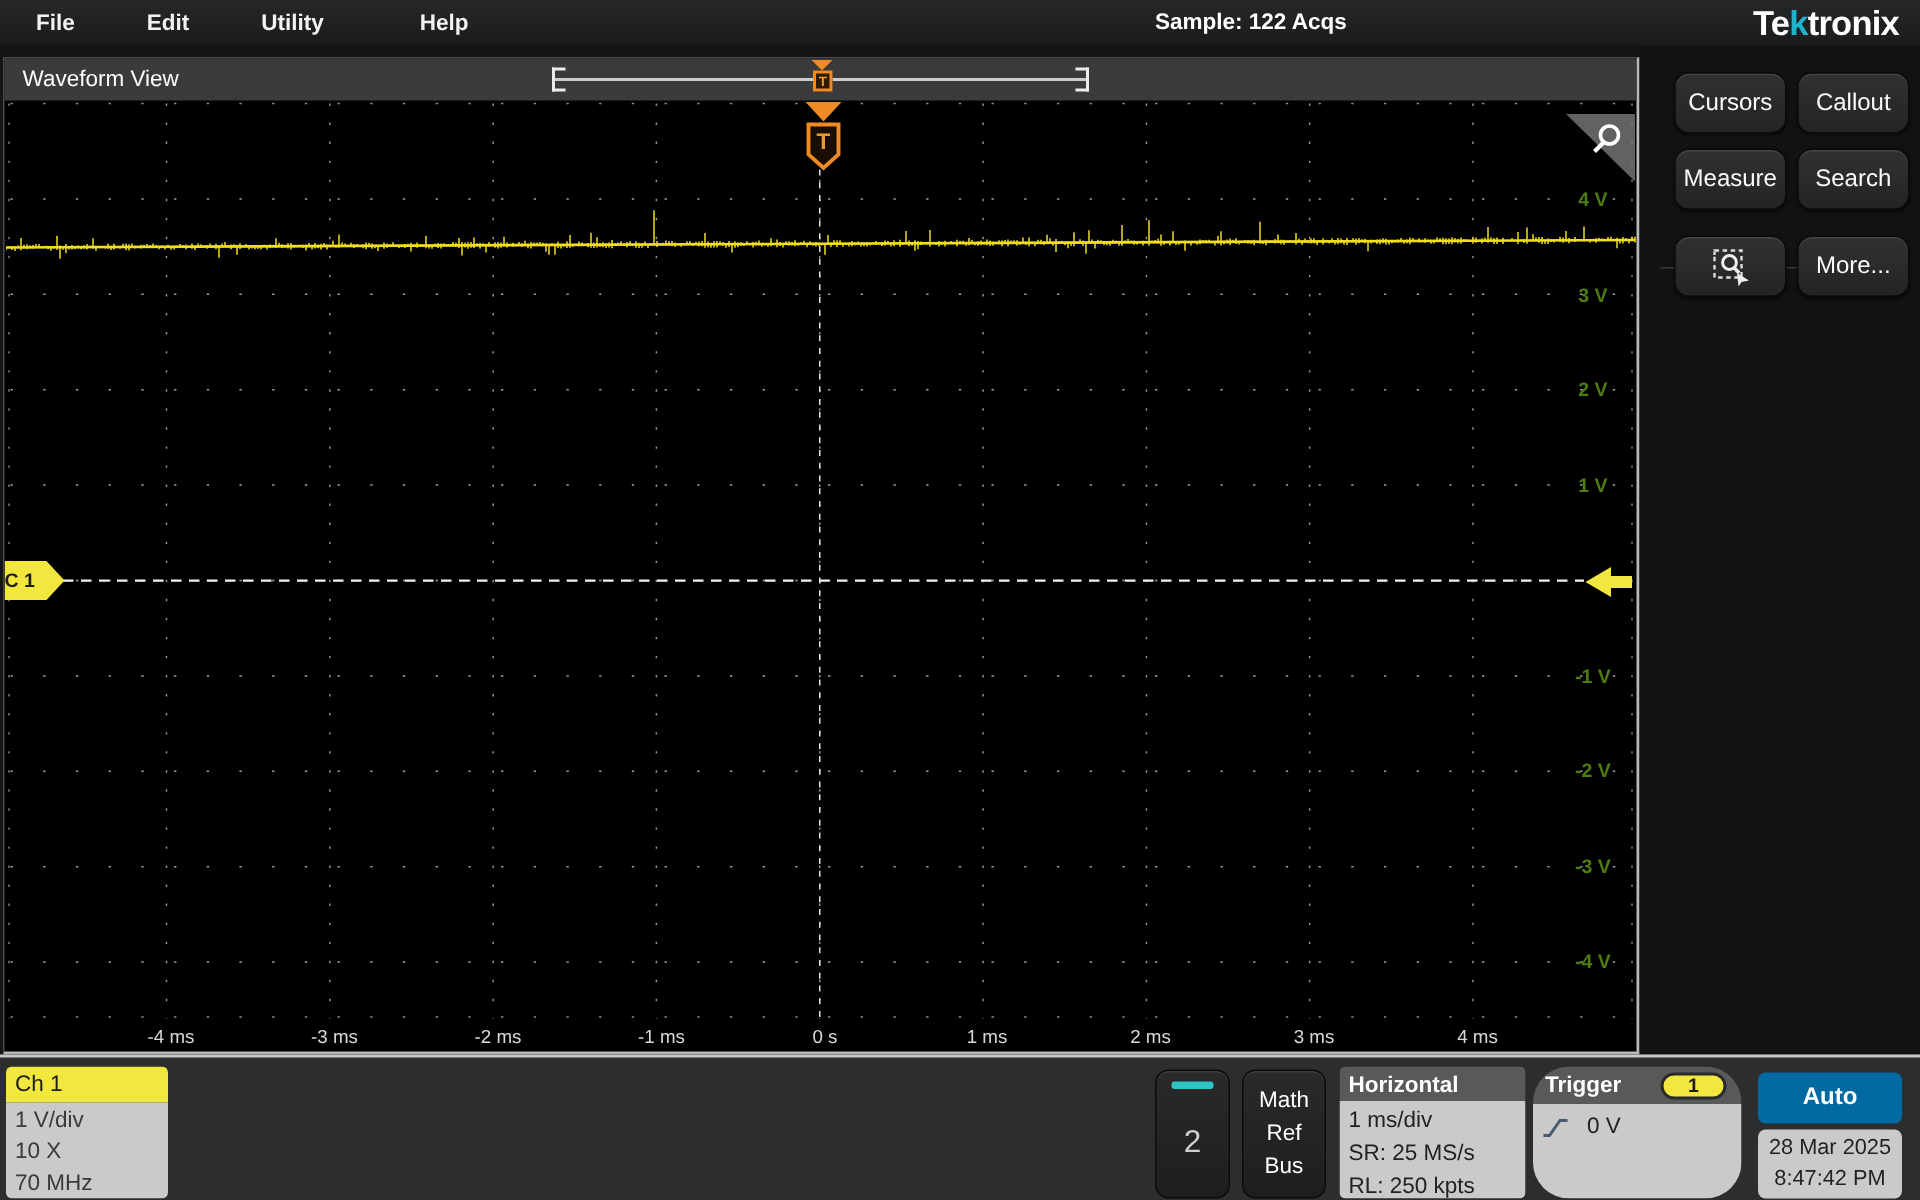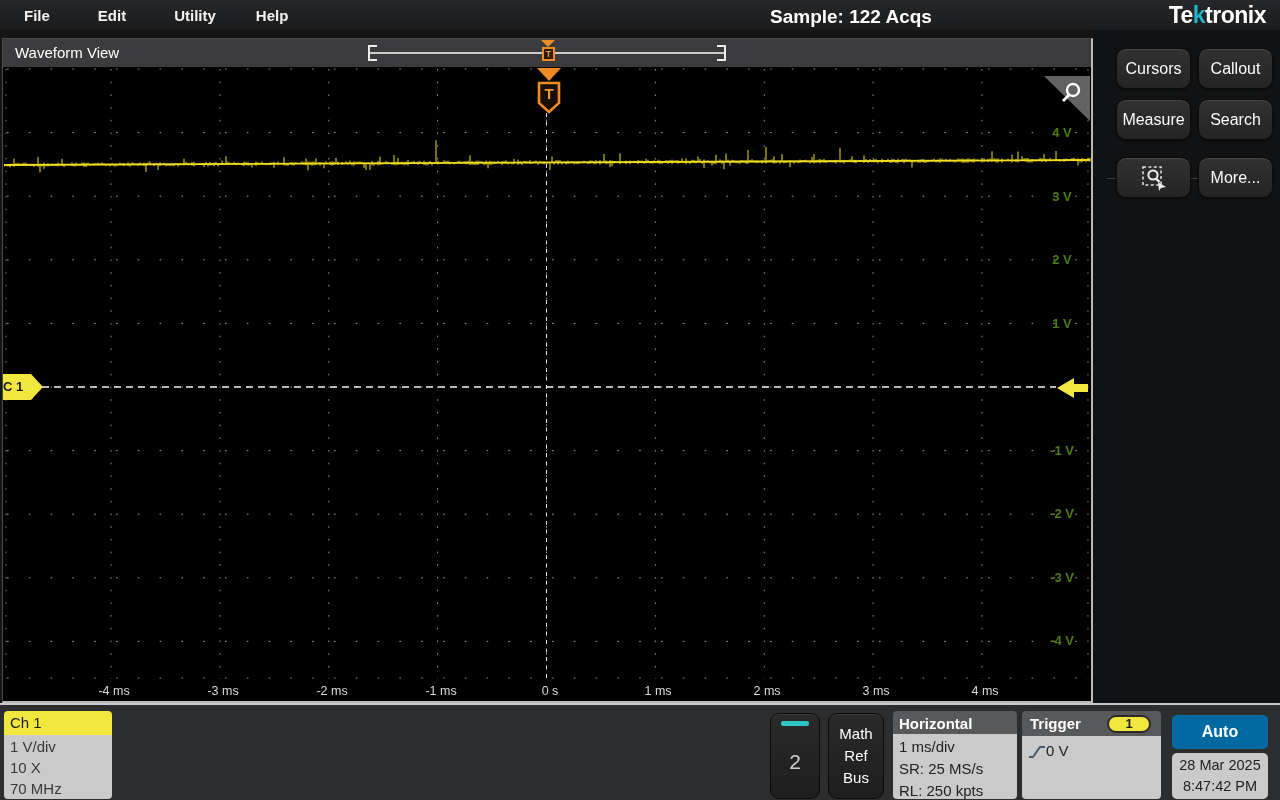--- a/index.html
+++ b/index.html
@@ -7,22 +7,22 @@
               font-family:"Liberation Sans", sans-serif; }
   #screen { position:relative; width:1280px; height:800px; background:#151515; }
 
   
   .menubar { position:absolute; left:0; top:0; width:1280px; height:30px;
              background:linear-gradient(#262728,#1a1b1c); display:flex; align-items:center; }
   .menu-item { color:#f2f2f2; font-size:15px; font-weight:600; padding:0 4px; cursor:default; }
   .menu-item:nth-child(1){ margin-left:20px; }
   .menu-item:nth-child(2){ margin-left:40px; }
   .menu-item:nth-child(3){ margin-left:40px; }
-  .menu-item:nth-child(4){ margin-left:32px; }
-  .sample-status { position:absolute; left:770px; top:6px; color:#ffffff; font-size:19px; font-weight:600;text-align:center; }
+  .menu-item:nth-child(4){ margin-left:56px; }
+  .sample-status { position:absolute; left:770px; top:6px; color:#ffffff; font-size:15px; font-weight:600;text-align:center; }
   .logo { position:absolute; right:14px; top:2px; color:#ffffff; font-size:23px; font-weight:bold; letter-spacing:-0.5px; }
   .logo .accent { color:#1fb4cc; }
 
   
   .wave-panel { position:absolute; left:2px; top:38px; width:1091px; height:665px;
                 background:#000; border-right:2px solid #b9b9b9; border-bottom:2px solid #b9b9b9;
                 border-left:1px solid #4a4a4a; border-top:1px solid #4a4a4a; }
   .wave-header { position:absolute; left:0; top:0; width:100%; height:28px; background:#3b3b3d; }
   .wave-title { position:absolute; left:12px; top:5px; color:#ffffff; font-size:15px; font-weight:500; }
 
@@ -77,26 +77,26 @@
   .btn-mrb { position:absolute; left:828px; top:8px; width:56px; height:86px; border-radius:9px;
              background:linear-gradient(#2a2a2a,#1e1e1e); border:1px solid #0b0b0b;
              box-shadow:inset 0 1px 0 rgba(255,255,255,0.08); color:#ffffff; font-size:15px;
              display:flex; flex-direction:column; align-items:center; justify-content:center; line-height:22px; cursor:pointer; }
 
   .panel-lg { position:absolute; top:6px; border-radius:4px; overflow:hidden; cursor:pointer; }
   .panel-lg .hd { background:#57595a; color:#ffffff; font-size:15px; font-weight:600; padding:4px 6px; height:23px; }
   .panel-lg .bd { background:#c9cac9; color:#222222; font-size:15px; padding:2px 0 0 6px; line-height:22px; }
   .horiz-panel { left:893px; width:124px; height:88px; }
   .horiz-panel .bd { height:65px; }
-  .trig-panel { left:1022px; width:139px; height:88px; }
+  .trig-panel { left:1022px; width:139px; height:88px;border-radius:24px; }
   .trig-panel .hd { display:flex; align-items:center; justify-content:space-between; height:25px; }
   .trig-panel .bd { height:63px; display:block; }
   .trig-src { width:44px; height:18px; background:#f2e73e; border:2px solid #2a2a2a; border-radius:9px;
               color:#1c1c1c; font-size:13px; font-weight:bold; text-align:center; line-height:14px; }
-  .trig-level { display:flex; align-items:center; gap:0; padding-top:2px; }
+  .trig-level { display:flex; align-items:center; gap:12px; padding-top:2px; }
 
   .auto-btn { position:absolute; left:1172px; top:10px; width:96px; height:34px; border-radius:5px;
               color:#ffffff; font-size:16px; font-weight:bold; display:flex; align-items:center; justify-content:center; cursor:pointer; }
   .datetime { position:absolute; left:1172px; top:48px; width:96px; height:46px; border-radius:5px;
               background:#c9cac9; color:#222222; font-size:14.5px; display:flex; flex-direction:column;
               align-items:center; justify-content:center; line-height:21px; cursor:pointer; }
 </style>
 </head>
 <body>
 

